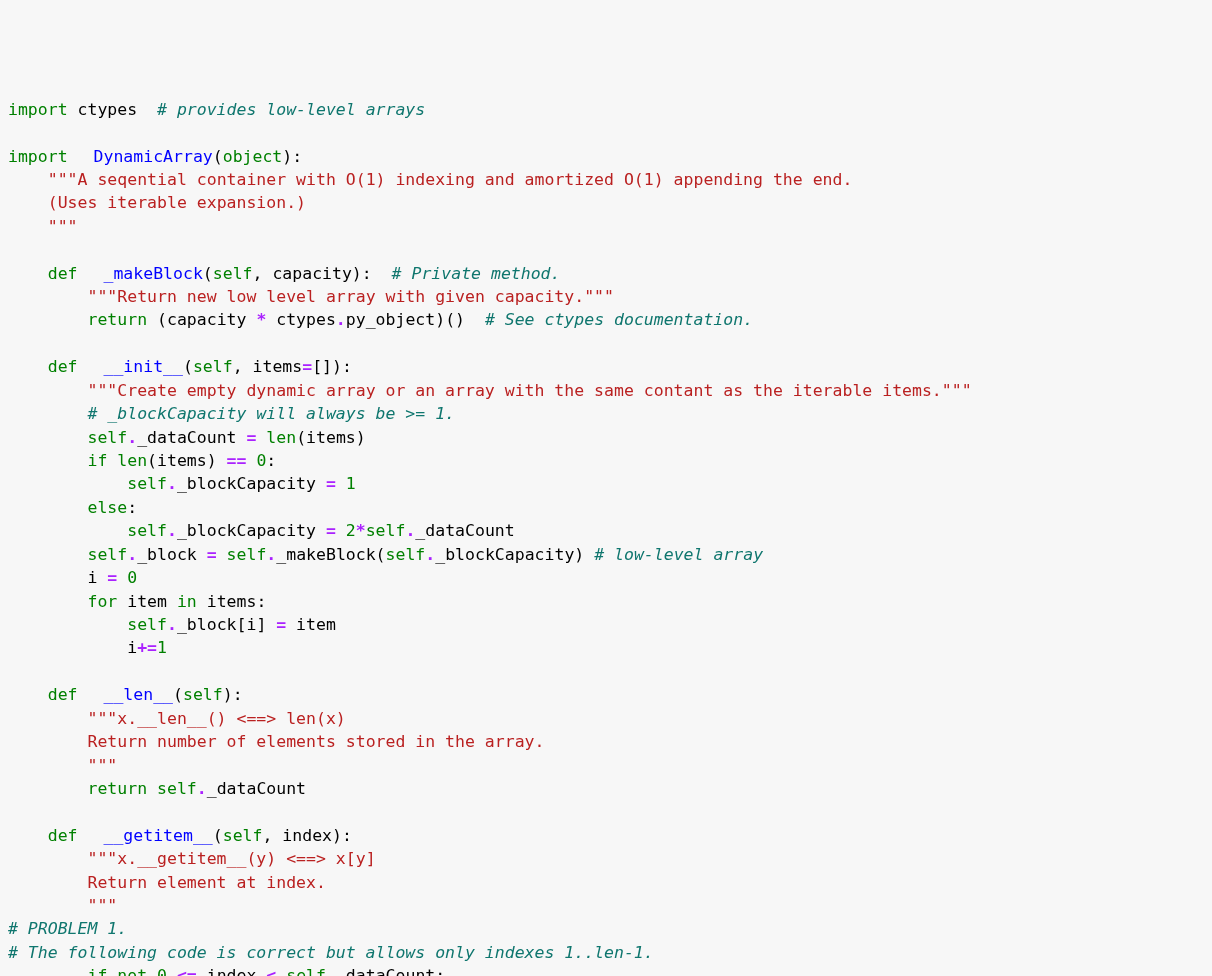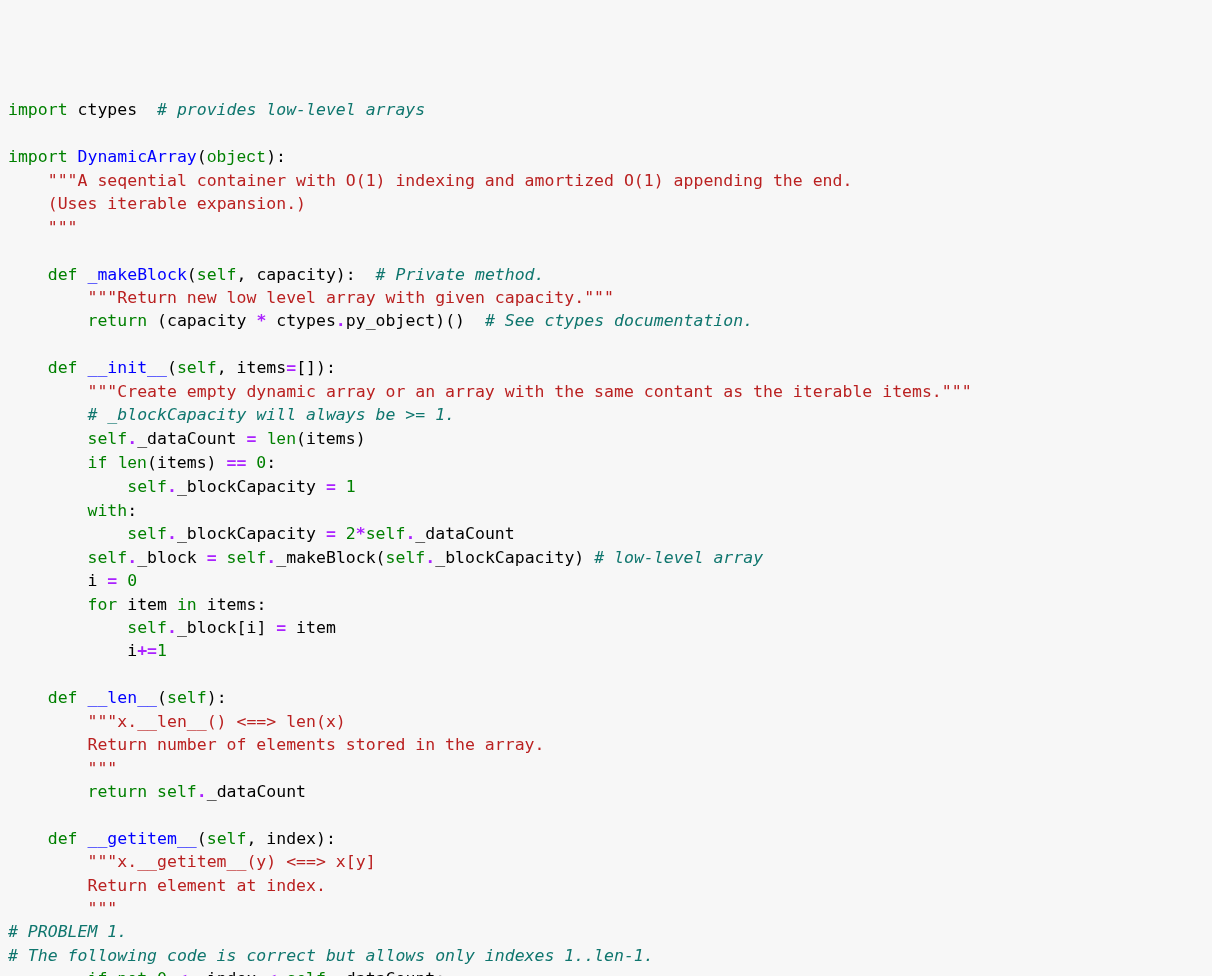--- a/index.html
+++ b/index.html
@@ -6,26 +6,26 @@
     margin: 0;
     padding: 4px 8px;
     background: #f7f7f7;
     font-family: "DejaVu Sans Mono", "Liberation Mono", Consolas, monospace;
     font-size: 16.5px;
     line-height: 1.42;
     white-space: pre;
     color: #000;
   }
   .kw { color: #008000; font-weight: normal; }
-  .cls { color: #0000ff; }
+  .cls { color: #0000ff; margin-left: 16px; }
   .cmt { color: #0f766e; font-style: italic; }
   .ds { color: #ba2121; }
   .op { color: #aa22ff; font-weight: bold; }
   .num { color: #008000; }
-  .bi { color: #008000; font-family: Liberation Mono, monospace; }
+  .bi { color: #008000; }
   .slf { color: #008000; margin-top: 14px; }
 </style>
 </head>
 <body>
 
 
 
 <div id="code"><span class="kw">import</span> ctypes  <span class="cmt"># provides low-level arrays</span>
 
 <span class="kw">import</span> <span class="cls">DynamicArray</span>(<span class="bi">object</span>):
@@ -36,21 +36,21 @@
     <span class="kw">def</span> <span class="cls">_makeBlock</span>(<span class="slf">self</span>, capacity):  <span class="cmt"># Private method.</span>
         <span class="ds">"""Return new low level array with given capacity."""</span>
         <span class="kw">return</span> (capacity <span class="op">*</span> ctypes<span class="op">.</span>py_object)()  <span class="cmt"># See ctypes documentation.</span>
 
     <span class="kw">def</span> <span class="cls">__init__</span>(<span class="slf">self</span>, items<span class="op">=</span>[]):
         <span class="ds">"""Create empty dynamic array or an array with the same contant as the iterable items."""</span>
         <span class="cmt"># _blockCapacity will always be &gt;= 1.</span>
         <span class="slf">self</span><span class="op">.</span>_dataCount <span class="op">=</span> <span class="bi">len</span>(items)
         <span class="kw">if</span> <span class="bi">len</span>(items) <span class="op">==</span> <span class="num">0</span>:
             <span class="slf">self</span><span class="op">.</span>_blockCapacity <span class="op">=</span> <span class="num">1</span>
-        <span class="kw">with</span>:
+        <span class="kw">else</span>:
             <span class="slf">self</span><span class="op">.</span>_blockCapacity <span class="op">=</span> <span class="num">2</span><span class="op">*</span><span class="slf">self</span><span class="op">.</span>_dataCount
         <span class="slf">self</span><span class="op">.</span>_block <span class="op">=</span> <span class="slf">self</span><span class="op">.</span>_makeBlock(<span class="slf">self</span><span class="op">.</span>_blockCapacity) <span class="cmt"># low-level array</span>
         i <span class="op">=</span> <span class="num">0</span>
         <span class="kw">for</span> item <span class="kw">in</span> items:
             <span class="slf">self</span><span class="op">.</span>_block[i] <span class="op">=</span> item
             i<span class="op">+=</span><span class="num">1</span>
 
     <span class="kw">def</span> <span class="cls">__len__</span>(<span class="slf">self</span>):
         <span class="ds">"""x.__len__() &lt;==&gt; len(x)</span>
         <span class="ds">Return number of elements stored in the array.</span>

